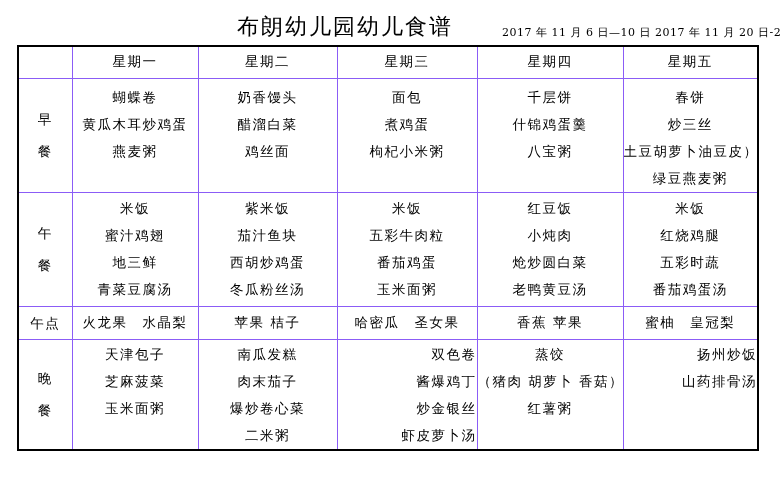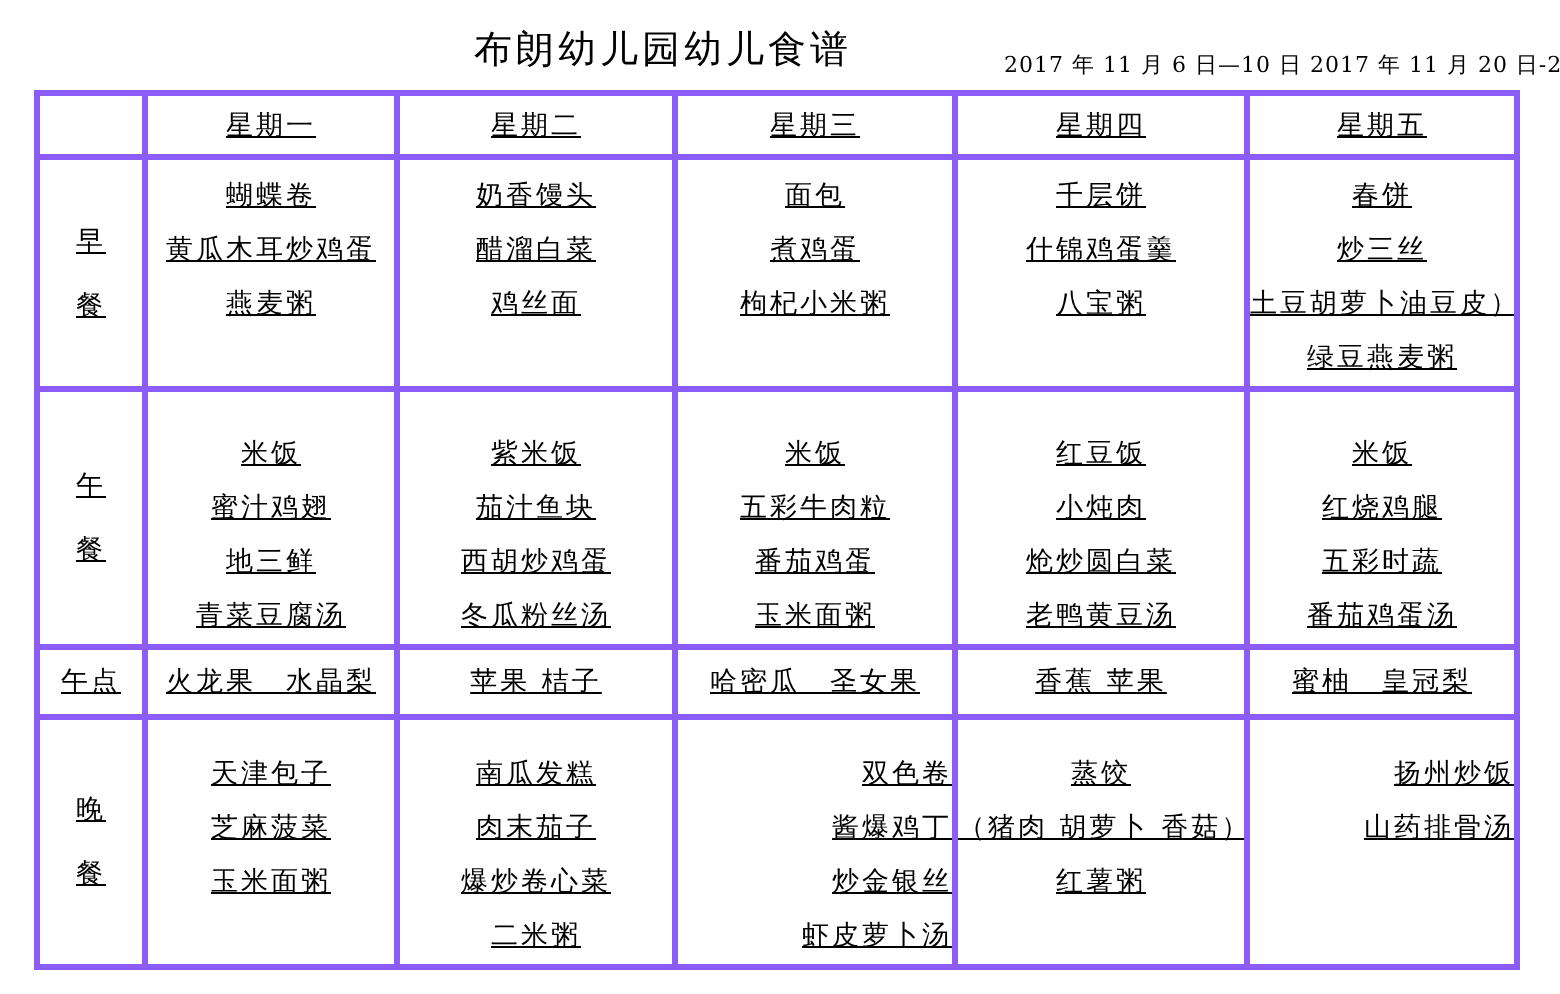--- a/index.html
+++ b/index.html
@@ -3,49 +3,49 @@
 <meta charset="utf-8">
 <style>
   html,body { margin:0; padding:0; background:#fff; }
   .page {
     position:relative; width:780px; height:497px; background:#ffffff;
     font-family:"DejaVu Serif","Liberation Serif",serif; color:#000;
     overflow:hidden;
   }
   .title {
     position:absolute; left:237px; top:12px;
-    font-size:19px; letter-spacing:2px; white-space:nowrap; font-weight:400;
+    font-size:22px; letter-spacing:2px; white-space:nowrap; font-weight:400;
   }
   .daterange {
     position:absolute; left:502px; top:25px;
     font-size:11px; letter-spacing:0.5px; white-space:nowrap;
   }
   table.menu {
     position:absolute; left:17px; top:45px;
     border-collapse:collapse; table-layout:fixed;
     width:742px; border:2px solid #000;
   }
   td {
-    border:3px solid #8b5cf6; padding:0; margin:0;
+    border:1px solid #8b5cf6; padding:0; margin:0;
     font-size:13.5px; letter-spacing:1.5px; text-align:center;
-    vertical-align:middle; overflow:hidden;text-decoration:underline;
+    vertical-align:middle; overflow:hidden;
   }
   tr.row-head    { height:32px; }
   tr.row-breakfast { height:113px; }
   tr.row-snackam { height:37px; }
   tr.row-lunch   { height:114px; }
   tr.row-snackpm { height:30px; }
   tr.row-dinner  { height:109px; }
 
   .row-breakfast .mcell, .row-lunch .mcell, .row-dinner .mcell {
     vertical-align:top;
   }
   .row-breakfast .mcell { padding-top:5px; }
-  .row-lunch .mcell     { padding-top:18px; }
-  .row-dinner .mcell    { padding-top:14px; }
+  .row-lunch .mcell     { padding-top:2px; }
+  .row-dinner .mcell    { padding-top:1px; }
 
   .mcell .line { height:27px; line-height:27px; white-space:nowrap; }
   .lcell .line { height:32px; line-height:32px; }
 
   .cell-left  { text-align:right; padding-left:10px; }
   .cell-left2 { text-align:right; padding-left:32px; }
 </style>
 </head>
 <body>
 

